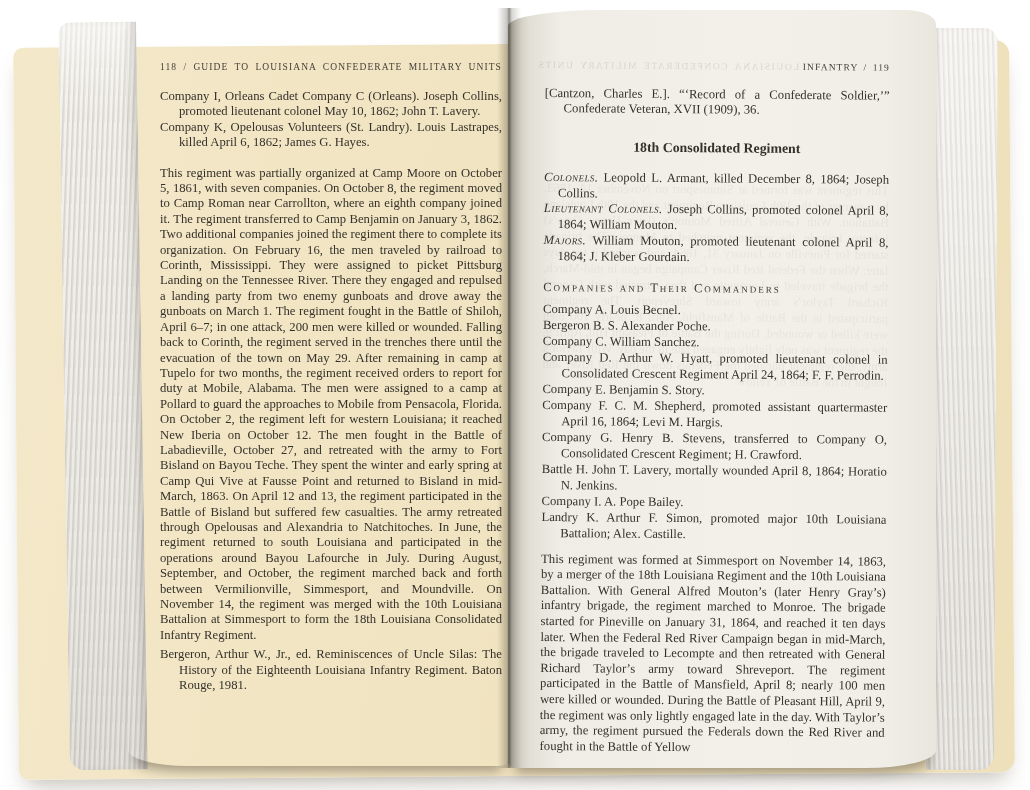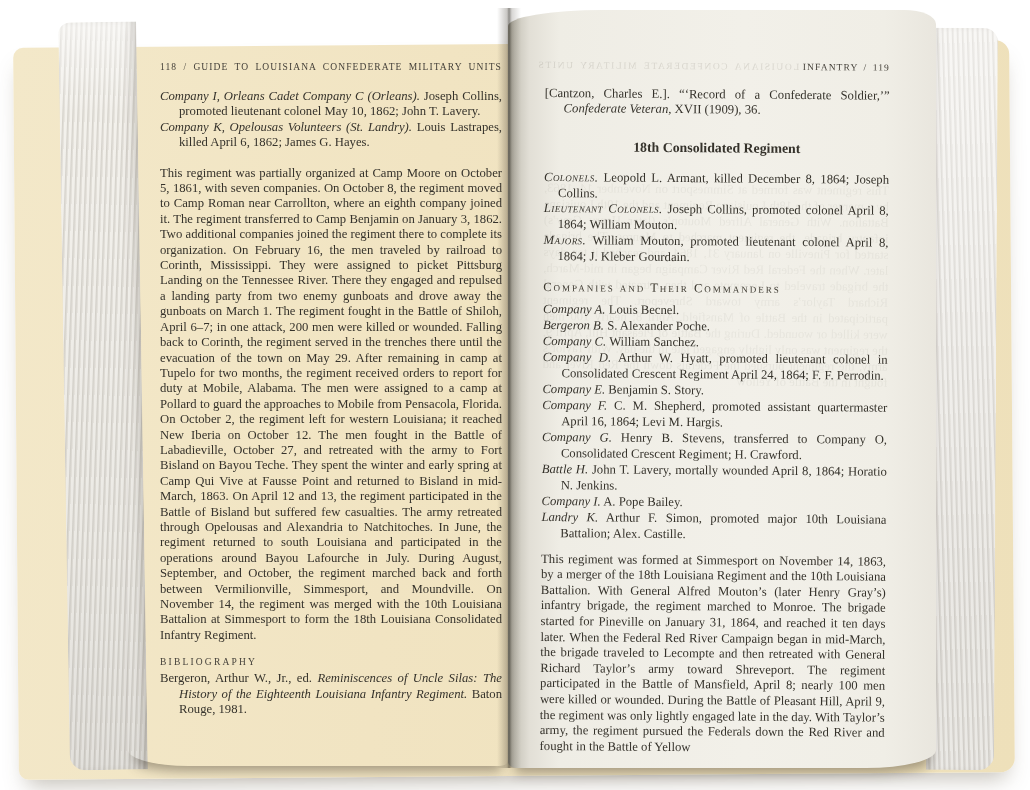--- a/index.html
+++ b/index.html
@@ -74,21 +74,21 @@
     text-align:justify;text-align-last:justify;
   }
   .running-head.rh-right{text-align:right;text-align-last:right;position:relative;}
 
   .entry,.narrative{font-size:12.7px;line-height:15.4px;text-align:justify;margin:0;}
   .entry{padding-left:19px;text-indent:-19px;}
   .company-list{list-style:none;margin:17px 0 0;padding:0;}
   .narrative{margin-top:15px;}
   .bib-head{margin-top:14px;font-size:9.5px;letter-spacing:2.2px;color:#45413a;}
   .bib-entry{margin-top:4px;}
-  .italic{font-style:italic;}
+  .italic{}
 
   
   .bib-entry-top{margin-top:16px;}
   .section-heading{margin-top:22px;text-align:center;font-weight:bold;font-size:13.8px;}
   .officer-list{list-style:none;margin:15px 0 0;padding:0;}
   .officer{font-size:12.7px;line-height:15.8px;text-align:justify;padding-left:14px;text-indent:-14px;}
   .smallcaps{font-variant:small-caps;letter-spacing:0.4px;font-style:italic;}
   .companies-head{margin-top:15px;font-variant:small-caps;font-size:12.5px;letter-spacing:2px;color:#3c382f;}
   .company-list-right{list-style:none;margin:6px 0 0;padding:0;}
   .company-list-right .entry{line-height:16px;}
@@ -119,21 +119,20 @@
 
       <div class="running-head">118 / GUIDE TO LOUISIANA CONFEDERATE MILITARY UNITS</div>
 
       <ul class="company-list">
         <li class="entry"><span class="italic">Company I, Orleans Cadet Company C (Orleans).</span><span> Joseph Collins, promoted lieutenant colonel May 10, 1862; John T. Lavery.</span></li>
         <li class="entry"><span class="italic">Company K, Opelousas Volunteers (St. Landry).</span><span> Louis Lastrapes, killed April 6, 1862; James G. Hayes.</span></li>
       </ul>
 
       <p class="narrative">This regiment was partially organized at Camp Moore on October 5, 1861, with seven companies. On October 8, the regiment moved to Camp Roman near Carrollton, where an eighth company joined it. The regiment transferred to Camp Benjamin on January 3, 1862. Two additional companies joined the regiment there to complete its organization. On February 16, the men traveled by railroad to Corinth, Mississippi. They were assigned to picket Pittsburg Landing on the Tennessee River. There they engaged and repulsed a landing party from two enemy gunboats and drove away the gunboats on March 1. The regiment fought in the Battle of Shiloh, April 6–7; in one attack, 200 men were killed or wounded. Falling back to Corinth, the regiment served in the trenches there until the evacuation of the town on May 29. After remaining in camp at Tupelo for two months, the regiment received orders to report for duty at Mobile, Alabama. The men were assigned to a camp at Pollard to guard the approaches to Mobile from Pensacola, Florida. On October 2, the regiment left for western Louisiana; it reached New Iberia on October 12. The men fought in the Battle of Labadieville, October 27, and retreated with the army to Fort Bisland on Bayou Teche. They spent the winter and early spring at Camp Qui Vive at Fausse Point and returned to Bisland in mid-March, 1863. On April 12 and 13, the regiment participated in the Battle of Bisland but suffered few casualties. The army retreated through Opelousas and Alexandria to Natchitoches. In June, the regiment returned to south Louisiana and participated in the operations around Bayou Lafourche in July. During August, September, and October, the regiment marched back and forth between Vermilionville, Simmesport, and Moundville. On November 14, the regiment was merged with the 10th Louisiana Battalion at Simmesport to form the 18th Louisiana Consolidated Infantry Regiment.</p>
 
-      <div class="bib-head">BIBLIOGRAPHY</div>
 
       <p class="entry bib-entry"><span>Bergeron, Arthur W., Jr., ed. </span><span class="italic">Reminiscences of Uncle Silas: The History of the Eighteenth Louisiana Infantry Regiment.</span><span> Baton Rouge, 1981.</span></p>
 
     </div>
   </div>
 
   <div class="page page-right">
     <div class="text-col text-right">
 
       <div class="ghost-block">This regiment was formed at Simmesport on November 14, 1863, by a merger of the 18th Louisiana Regiment and the 10th Louisiana Battalion. With General Alfred Mouton’s (later Henry Gray’s) infantry brigade, the regiment marched to Monroe. The brigade started for Pineville on January 31, 1864, and reached it ten days later. When the Federal Red River Campaign began in mid-March, the brigade traveled to Lecompte and then retreated with General Richard Taylor’s army toward Shreveport. The regiment participated in the Battle of Mansfield, April 8; nearly 100 men were killed or wounded. During the Battle of Pleasant Hill, April 9, the regiment was only lightly engaged late in the day. With Taylor’s army, the regiment pursued the Federals down the Red River and fought in the Battle of Yellow</div>

